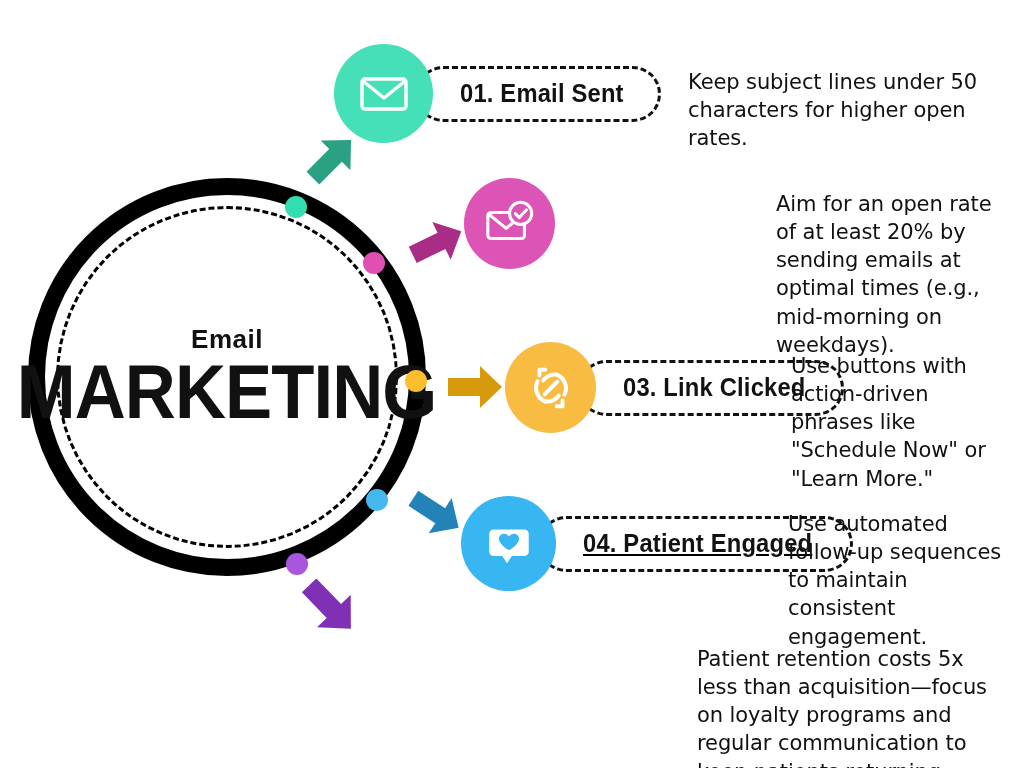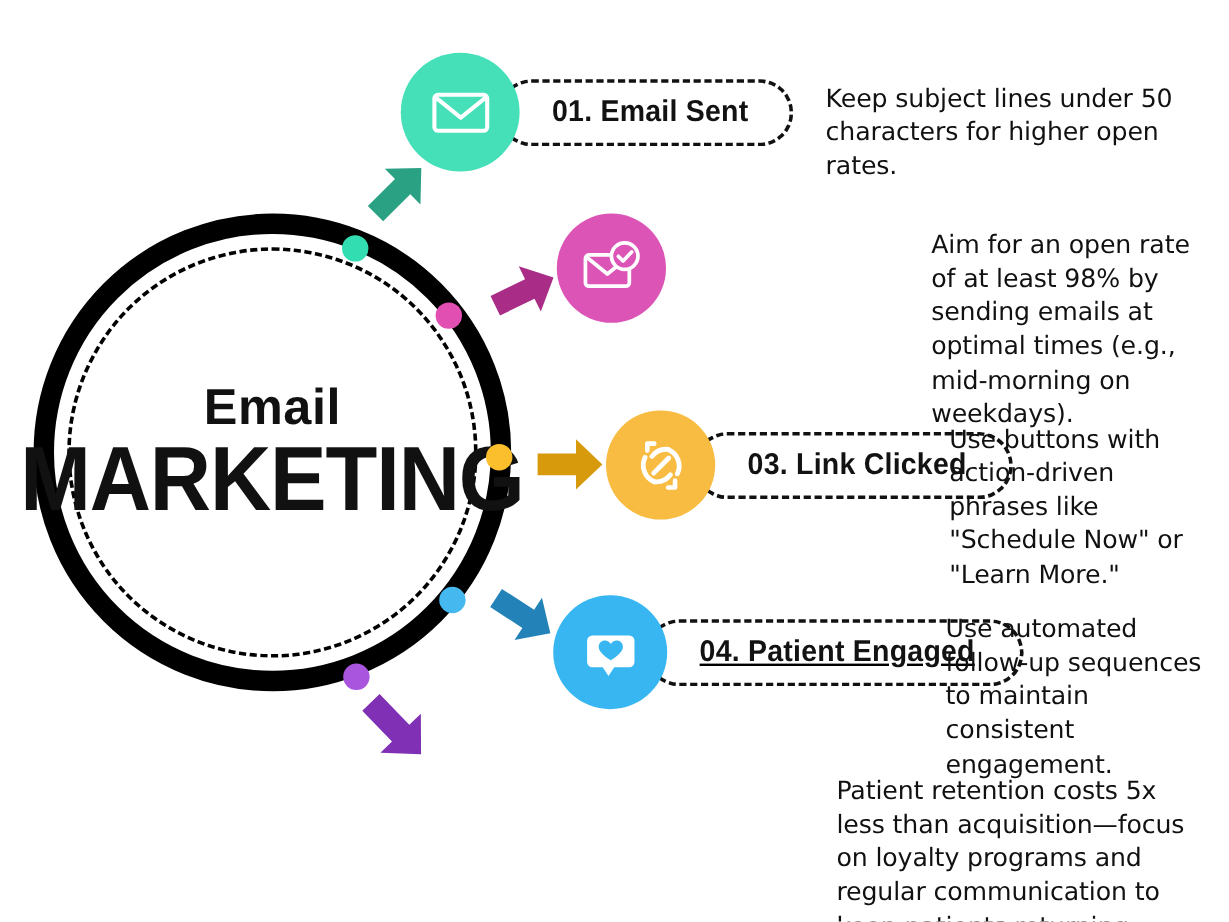--- a/index.html
+++ b/index.html
@@ -25,21 +25,21 @@
     border: 3px dashed #000000;
   }
   .hub-text {
     position: absolute; inset: 0;
     display: flex; flex-direction: column;
     align-items: center; justify-content: center;
     text-align: center;
   }
   .hub-small {
     font-family: "Liberation Sans Narrow", "Liberation Sans", sans-serif;
-    font-weight: 700; font-size: 42px; letter-spacing: .5px;
+    font-weight: 700; font-size: 26px; letter-spacing: .5px;
     color: #111; line-height: 1; margin-bottom: 4px;
   }
   .hub-big {
     font-family: "Liberation Sans Narrow", "Liberation Sans", sans-serif;
     font-weight: 700; font-size: 76px; letter-spacing: -1px;
     color: #111; line-height: .95;
     transform: scaleX(.93); transform-origin: center;
   }
 
   
@@ -165,21 +165,21 @@
   <div class="step" style="left:464px; top:178px;">
     <div class="step-badge" style="width:91px; height:91px; background:#DC54B6;">
       <svg width="52" height="52" viewBox="0 0 54 54">
         <rect x="4" y="15" width="38" height="27" rx="3" fill="none" stroke="#fff" stroke-width="3.2"></rect>
         <path d="M5.4 17.2 L23 31.5 L40.6 17.2" fill="none" stroke="#fff" stroke-width="3.2" stroke-linecap="round" stroke-linejoin="round"></path>
         <circle cx="38" cy="16" r="11.5" fill="#DC54B6" stroke="#fff" stroke-width="3.2"></circle>
         <path d="M32.5 16.2 L36.6 20.3 L44 12.4" fill="none" stroke="#fff" stroke-width="3.2" stroke-linecap="round" stroke-linejoin="round"></path>
       </svg>
     </div>
   </div>
-  <div class="desc" style="left:776px; top:190px; width:235px;">Aim for an open rate of at least 98% by sending emails at optimal times (e.g., mid-morning on weekdays).</div>
+  <div class="desc" style="left:776px; top:190px; width:235px;">Aim for an open rate of at least 20% by sending emails at optimal times (e.g., mid-morning on weekdays).</div>
 
   <div class="step" style="left:505px; top:342px;">
     <div class="step-badge" style="width:91px; height:91px; background:#F8BC43;">
       <svg width="52" height="52" viewBox="0 0 54 54">
         <path d="M33 13 A15.5 15.5 0 0 1 41 34" fill="none" stroke="#fff" stroke-width="4.2" stroke-linecap="round"></path>
         <path d="M21 41 A15.5 15.5 0 0 1 13 20" fill="none" stroke="#fff" stroke-width="4.2" stroke-linecap="round"></path>
         <path d="M33 13 A15.5 15.5 0 0 0 19 19" fill="none" stroke="#fff" stroke-width="4.2" stroke-linecap="round"></path>
         <path d="M21 41 A15.5 15.5 0 0 0 35 35" fill="none" stroke="#fff" stroke-width="4.2" stroke-linecap="round"></path>
         <line x1="20.5" y1="33.5" x2="33.5" y2="20.5" stroke="#fff" stroke-width="4.2" stroke-linecap="round"></line>
         <path d="M15 14 V8 H21" fill="none" stroke="#fff" stroke-width="4" stroke-linecap="round" stroke-linejoin="round"></path>

